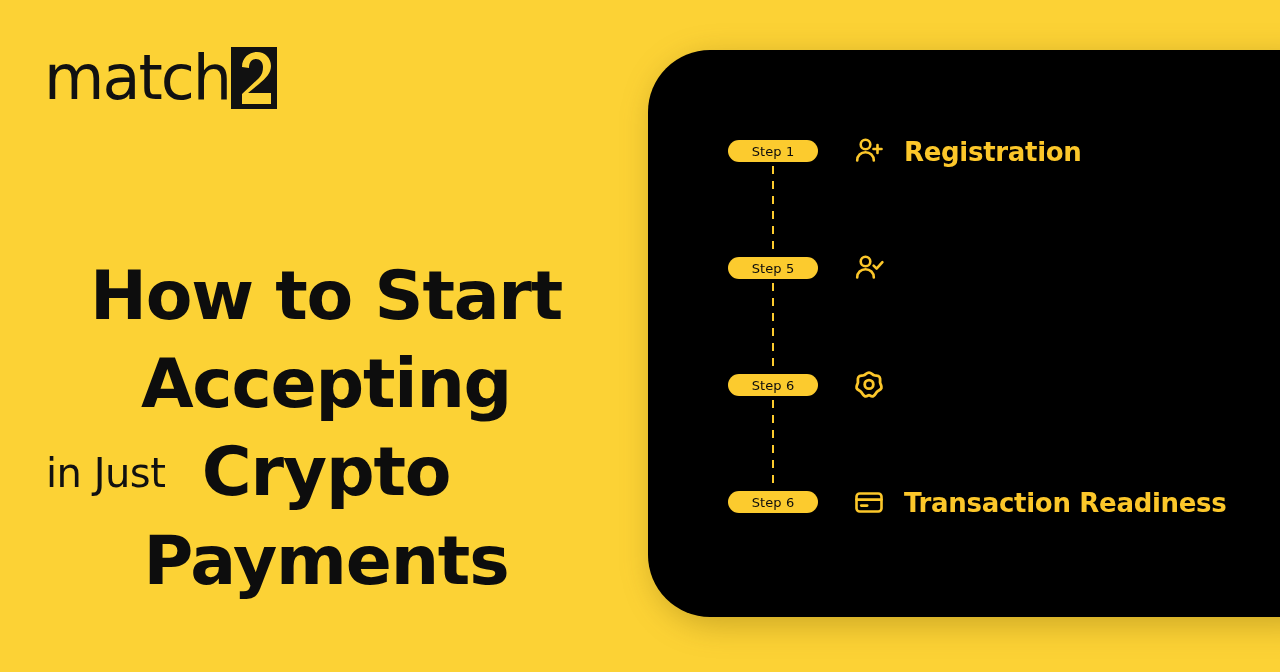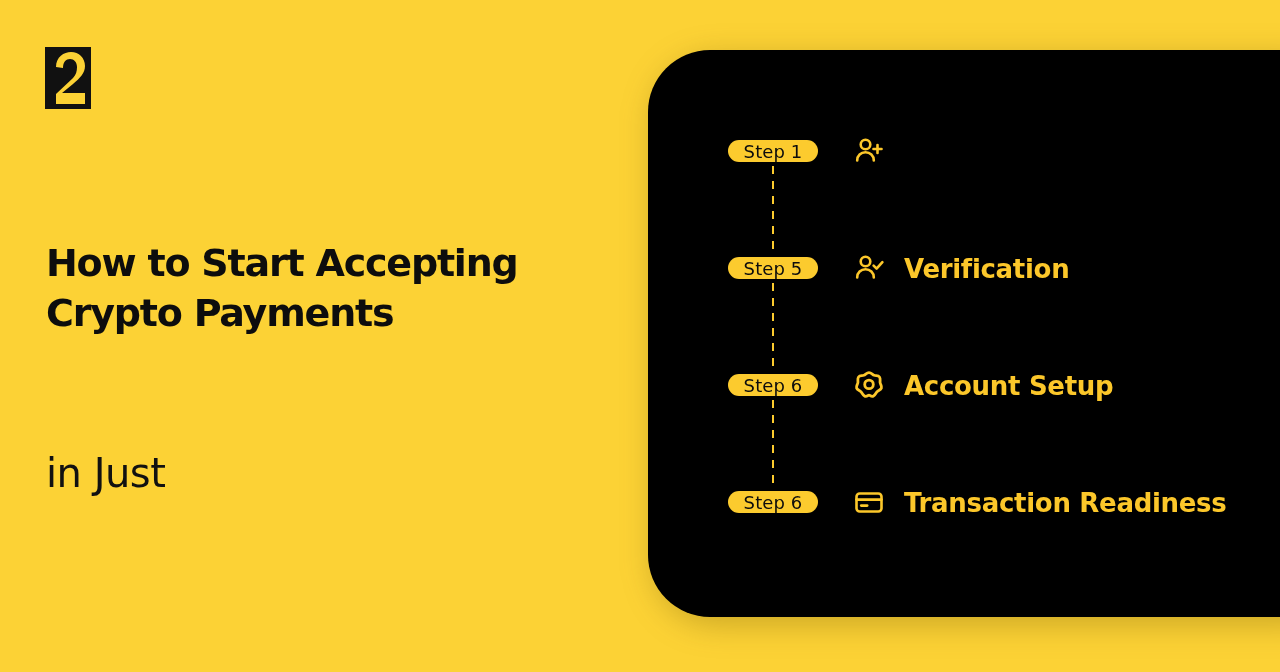--- a/index.html
+++ b/index.html
@@ -49,28 +49,29 @@
     vertical-align: middle;
   }
   .logo-badge svg {
     position: absolute;
     left: 0; top: 0;
   }
 
   .headline {
     position: absolute;
     left: 46px;
-    top: 214px;
+    top: 206px;
     width: 560px;
-    font-size: 38px;
+    font-size: 68px;
     font-weight: 700;
     line-height: 1.30;
     letter-spacing: -1.2px;
     color: #0D0D0D;
     font-family: "DejaVu Sans", sans-serif;
+    text-align: center;
   }
 
   .subline {
     position: absolute;
     left: 46px;
     top: 450px;
     display: flex;
     align-items: center;
     gap: 20px;
     flex-direction: column;
@@ -130,21 +131,21 @@
 
   .step-pill {
     position: absolute;
     left: 0;
     top: 0;
     width: 90px;
     height: 22px;
     border-radius: 12px;
     background: #FCCB2E;
     color: #0D0D0D;
-    font-size: 18px;
+    font-size: 13px;
     font-weight: 500;
     display: flex;
     align-items: center;
     justify-content: center;
     letter-spacing: 0.1px;
     font-family: "DejaVu Sans", sans-serif;
   }
 
   .connector {
     position: absolute;
@@ -186,20 +187,21 @@
     font-family: "DejaVu Sans", sans-serif;
     white-space: nowrap;
   }
 </style>
 </head>
 <body>
 
 <div class="left-col">
 
   <div class="logo">
+    <span class="logo-text">match</span>
     <span class="logo-badge">
       <svg width="46" height="62" viewBox="0 0 46 62" aria-hidden="true">
         <path d="M11 20 C11 10, 19 5, 26 5 C34 5, 40 11, 40 19 C40 26, 35 31, 28 37 L17 46 L40 46 L40 57 L11 57 L11 47 L28 31 C31 28, 32 24, 32 20 C32 15, 29 12, 25 12 C21 12, 18 15, 18 21 Z" fill="#FCD235"></path>
       </svg>
     </span>
   </div>
 
   <h1 class="headline">How to Start Accepting Crypto Payments</h1>
 
   <div class="subline">
@@ -217,33 +219,33 @@
       <div class="step-pill">Step 1</div>
       <div class="connector"></div>
       <div class="step-icon">
         <svg width="32" height="32" viewBox="0 0 32 32" fill="none" stroke="#FCC72A" stroke-width="2.6" stroke-linecap="round" stroke-linejoin="round" aria-hidden="true">
           <circle cx="12.5" cy="9.5" r="4.8"></circle>
           <path d="M4.2 25.5 C4.2 20.4 7.9 17.3 12.5 17.3 C17.1 17.3 20.8 20.4 20.8 25.5"></path>
           <path d="M24.5 10 L24.5 18"></path>
           <path d="M20.5 14 L28.5 14"></path>
         </svg>
       </div>
+      <div class="step-label">Registration</div>
     </div>
 
     <div class="step-row">
       <div class="step-pill">Step 5</div>
       <div class="connector"></div>
       <div class="step-icon">
         <svg width="32" height="32" viewBox="0 0 32 32" fill="none" stroke="#FCC72A" stroke-width="2.6" stroke-linecap="round" stroke-linejoin="round" aria-hidden="true">
           <circle cx="12.5" cy="9.5" r="4.8"></circle>
           <path d="M4.2 25.5 C4.2 20.4 7.9 17.3 12.5 17.3 C17.1 17.3 20.8 20.4 20.8 25.5"></path>
           <path d="M20.6 13.6 L23.6 16.6 L29.4 10.2"></path>
         </svg>
       </div>
-      <div class="step-label">Verification</div>
     </div>
 
     <div class="step-row">
       <div class="step-pill">Step 6</div>
       <div class="connector"></div>
       <div class="step-icon">
         <svg width="32" height="32" viewBox="0 0 32 32" fill="none" stroke="#FCC72A" stroke-width="2.8" stroke-linecap="round" stroke-linejoin="round" aria-hidden="true">
           <path d="M16 3.6
                    C18.3 3.6 19.4 5.6 21.2 6.3
                    C23.0 7.0 25.2 6.3 26.5 8.0
@@ -255,21 +257,20 @@
                    C15.2 26.2 13.7 27.9 11.7 27.1
                    C9.7 26.3 9.3 24.0 7.9 22.7
                    C6.5 21.4 4.2 21.1 3.6 19.0
                    C3.0 16.9 4.6 15.5 4.9 13.6
                    C5.2 11.7 4.2 9.7 5.5 8.0
                    C6.8 6.3 9.0 7.0 10.8 6.3
                    C12.6 5.6 13.7 3.6 16 3.6 Z"></path>
           <circle cx="16" cy="15.4" r="4.3"></circle>
         </svg>
       </div>
-      <div class="step-label">Account Setup</div>
     </div>
 
     <div class="step-row">
       <div class="step-pill">Step 6</div>
       <div class="step-icon">
         <svg width="32" height="32" viewBox="0 0 32 32" fill="none" stroke="#FCC72A" stroke-width="2.6" stroke-linecap="round" stroke-linejoin="round" aria-hidden="true">
           <rect x="3.5" y="7.5" width="25" height="18" rx="3.2"></rect>
           <path d="M3.5 13.6 L28.5 13.6"></path>
           <path d="M8.2 19.6 L14.2 19.6"></path>
         </svg>

